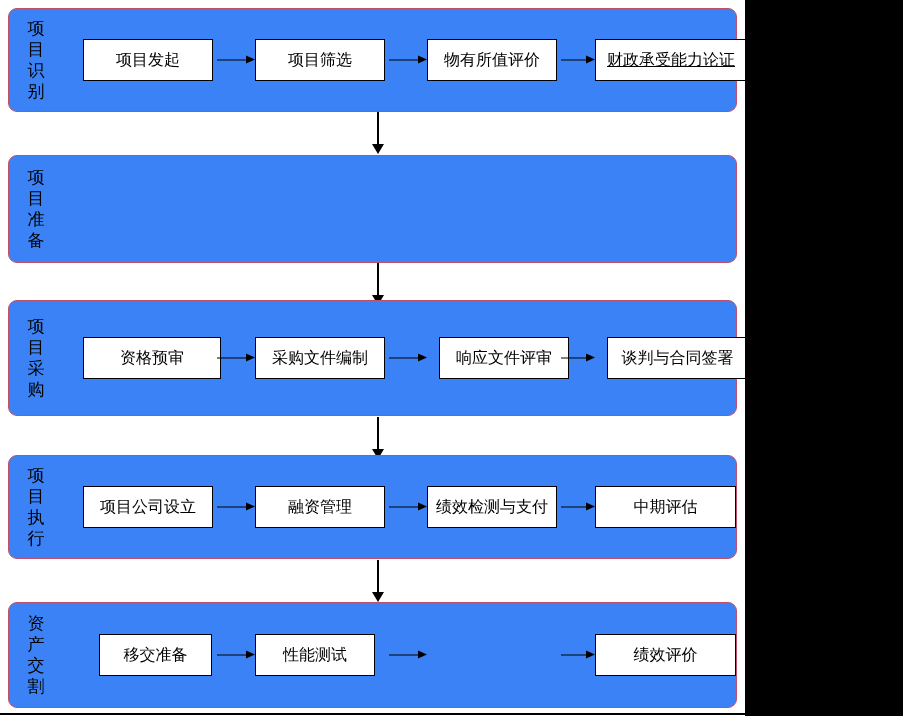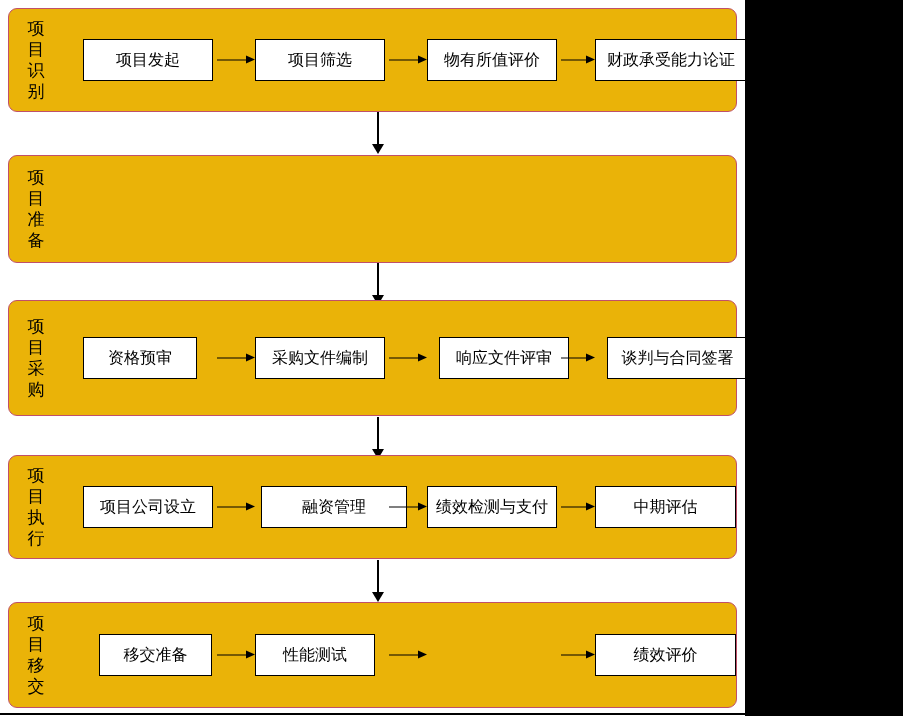--- a/index.html
+++ b/index.html
@@ -22,21 +22,21 @@
     height: 716px;
     background: #ffffff;
   }
   .stage {
     position: absolute;
     left: 8px;
     width: 729px;
     border: 1.5px solid #c0506a;
     border-radius: 9px;
     box-sizing: border-box;
-    background: #eab308;
+    background: #3b82f6;
   }
   .stage-label {
     position: absolute;
     left: 14px;
     top: 50%;
     transform: translateY(-50%);
     width: 26px;
     font-size: 17px;
     line-height: 21px;
     color: #000000;
@@ -145,42 +145,42 @@
       <div class="node" style="left:186px;width:130px;">项目筛选</div>
       <div class="connector" style="left:320px;width:38px;">
           <div class="line" style="width:29px;"></div>
           <div class="head"></div>
         </div>
       <div class="node" style="left:358px;width:130px;">物有所值评价</div>
       <div class="connector" style="left:492px;width:34px;">
           <div class="line" style="width:25px;"></div>
           <div class="head"></div>
         </div>
-      <div class="node" style="left:526px;width:152px;">财政承受能力论证</div>
+      <div class="node" style="left:526px;width:152px;text-decoration:underline;">财政承受能力论证</div>
     </div>
   </div>
 
   <div class="vert-arrow" style="top:112px;height:42px;">
     <div class="vline" style="height:32px;"></div>
       <div class="vhead"></div>
   </div>
 
   <div class="stage" style="top:155px;height:108px;">
     <div class="stage-label">项目准备</div>
   </div>
 
   <div class="vert-arrow" style="top:263px;height:42px;">
     <div class="vline" style="height:32px;"></div>
       <div class="vhead"></div>
   </div>
 
   <div class="stage" style="top:300px;height:116px;">
     <div class="stage-label">项目采购</div>
     <div class="nodes">
-      <div class="node" style="left:14px;width:114px;">资格预审</div>
+      <div class="node" style="left:14px;width:138px;">资格预审</div>
       <div class="connector" style="left:148px;width:38px;">
           <div class="line" style="width:29px;"></div>
           <div class="head"></div>
         </div>
       <div class="node" style="left:186px;width:130px;">采购文件编制</div>
       <div class="connector" style="left:320px;width:38px;">
           <div class="line" style="width:29px;"></div>
           <div class="head"></div>
         </div>
       <div class="node" style="left:358px;width:130px;margin-left:12px;">响应文件评审</div>
@@ -198,41 +198,41 @@
   </div>
 
   <div class="stage" style="top:455px;height:104px;">
     <div class="stage-label">项目执行</div>
     <div class="nodes">
       <div class="node" style="left:14px;width:130px;">项目公司设立</div>
       <div class="connector" style="left:148px;width:38px;">
           <div class="line" style="width:29px;"></div>
           <div class="head"></div>
         </div>
-      <div class="node" style="left:192px;width:146px;">融资管理</div>
+      <div class="node" style="left:186px;width:130px;">融资管理</div>
       <div class="connector" style="left:320px;width:38px;">
           <div class="line" style="width:29px;"></div>
           <div class="head"></div>
         </div>
       <div class="node" style="left:358px;width:130px;">绩效检测与支付</div>
       <div class="connector" style="left:492px;width:34px;">
           <div class="line" style="width:25px;"></div>
           <div class="head"></div>
         </div>
       <div class="node" style="left:526px;width:141px;">中期评估</div>
     </div>
   </div>
 
   <div class="vert-arrow" style="top:560px;height:42px;">
     <div class="vline" style="height:32px;"></div>
       <div class="vhead"></div>
   </div>
 
   <div class="stage" style="top:602px;height:106px;">
-    <div class="stage-label">项目移交</div>
+    <div class="stage-label">资产交割</div>
     <div class="nodes">
       <div class="node" style="left:30px;width:113px;">移交准备</div>
       <div class="connector" style="left:148px;width:38px;">
           <div class="line" style="width:29px;"></div>
           <div class="head"></div>
         </div>
       <div class="node" style="left:186px;width:120px;">性能测试</div>
       <div class="connector" style="left:320px;width:38px;">
           <div class="line" style="width:29px;"></div>
           <div class="head"></div>

